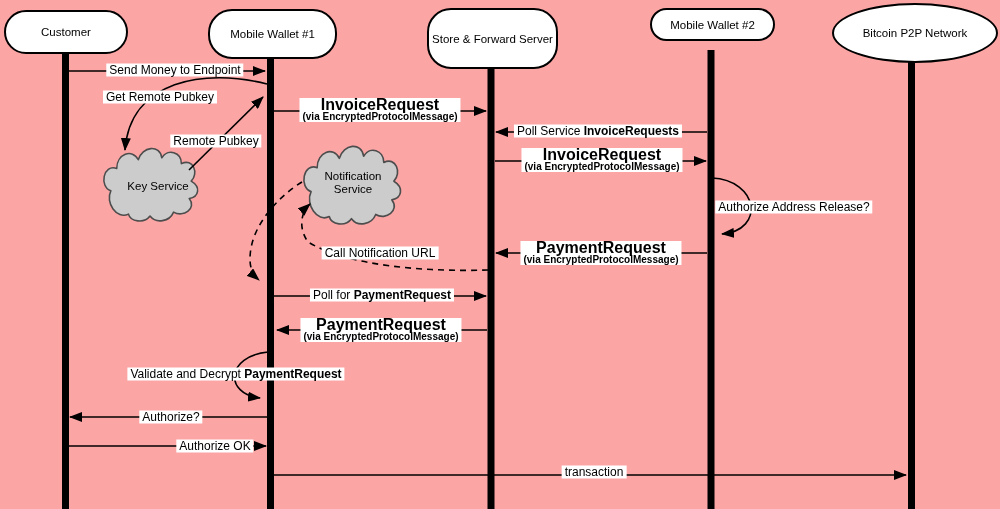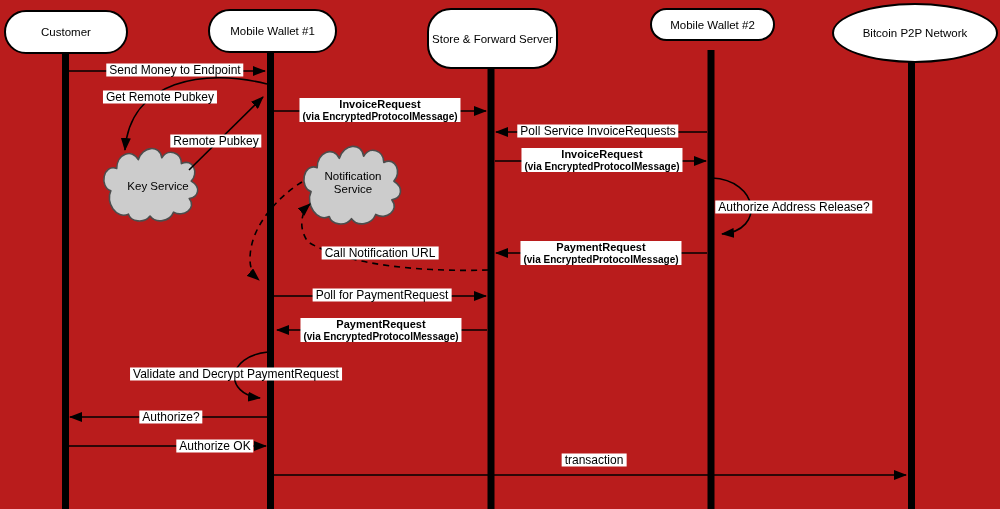--- a/index.html
+++ b/index.html
@@ -1,45 +1,45 @@
 <!DOCTYPE html>
 <html><head>
 <meta charset="utf-8">
 <style>
   html,body{margin:0;padding:0;background:#fff;}
   .canvas{
-    position:relative;width:1000px;height:509px;background:#b91c1c;overflow:hidden;
+    position:relative;width:1000px;height:509px;background:#fca5a5;overflow:hidden;
     font-family:"Liberation Sans","DejaVu Sans",sans-serif;color:#000;
   }
   .layer{position:absolute;left:0;top:0;width:1000px;height:509px;}
   svg.layer{z-index:1;}
   .html-layer{z-index:2;pointer-events:none;}
   
   .participant{
     position:absolute;box-sizing:border-box;background:#fff;border:2px solid #000;
     display:flex;align-items:center;justify-content:center;
     font-size:11.5px;text-align:center;
   }
   .stadium{border-radius:24px;}
   .ellipse{border-radius:50%;}
   
   .lbl{
     position:absolute;transform:translate(-50%,-50%);
     background:#fff;padding:0 3px;white-space:nowrap;
     font-size:12px;line-height:13px;text-align:center;
   }
   .lbl .sub{display:block;font-size:10px;line-height:11px;font-weight:bold;}
-  .lbl .ttl{display:block;font-weight:bold;font-size:11px;line-height:13px;}
+  .lbl .ttl{display:block;font-weight:bold;font-size:16px;line-height:13px;}
   .cloud-lbl{
     position:absolute;transform:translate(-50%,-50%);
     background:transparent;font-size:11.5px;line-height:13px;text-align:center;
     white-space:nowrap;
   }
   .cloud-lbl.wrap{white-space:normal;width:76px;}
-  b{font-weight:normal;}
+  b{font-weight:bold;}
 </style>
 </head>
 <body>
 
 <div class="canvas">
 
   <svg class="layer" width="1000" height="509" viewBox="0 0 1000 509">
     <defs>
       <marker id="ah" viewBox="0 0 13 10" refX="12" refY="5" markerWidth="13" markerHeight="10" markerUnits="userSpaceOnUse" orient="auto">
         <path d="M0,0 L13,5 L0,10 Z" fill="#000"></path>
@@ -86,21 +86,21 @@
 
     <g stroke="#000" stroke-width="1.6" fill="none" stroke-dasharray="6,5">
       <path d="M 302,182 C 282,194 256,220 251,248 C 248,266 252,274 259,280" marker-end="url(#ah)"></path>
       <path d="M 488,270 C 425,272 348,266 308,242 C 298,228 301,212 310,204" marker-end="url(#ah)"></path>
     </g>
   </svg>
 
   <div class="layer html-layer">
 
     <div class="participant stadium" style="left:4px;top:10px;width:124px;height:44px;">Customer</div>
-    <div class="participant stadium" style="left:208px;top:9px;width:129px;height:44px;">Mobile Wallet #1</div>
+    <div class="participant stadium" style="left:208px;top:9px;width:129px;height:50px;">Mobile Wallet #1</div>
     <div class="participant stadium" style="left:427px;top:8px;width:131px;height:61px;">Store &amp; Forward Server</div>
     <div class="participant stadium" style="left:650px;top:8px;width:125px;height:33px;">Mobile Wallet #2</div>
     <div class="participant ellipse" style="left:832px;top:3px;width:166px;height:60px;">Bitcoin P2P Network</div>
 
     <div class="cloud-lbl" style="left:158px;top:186px;">Key Service</div>
     <div class="cloud-lbl wrap" style="left:353px;top:183px;">Notification Service</div>
 
     <div class="lbl" style="left:175px;top:70px;">Send Money to Endpoint</div>
 
     <div class="lbl" style="left:160px;top:97px;">Get Remote Pubkey</div>
@@ -140,15 +140,15 @@
     </div>
 
     <div class="lbl" style="left:236px;top:374px;">
       <span>Validate and Decrypt </span><b>PaymentRequest</b>
     </div>
 
     <div class="lbl" style="left:171px;top:417px;">Authorize?</div>
 
     <div class="lbl" style="left:171px;top:446px;margin-left:44px;">Authorize OK</div>
 
-    <div class="lbl" style="left:594px;top:460px;">transaction</div>
+    <div class="lbl" style="left:594px;top:472px;">transaction</div>
   </div>
 </div>
 
 </body></html>

